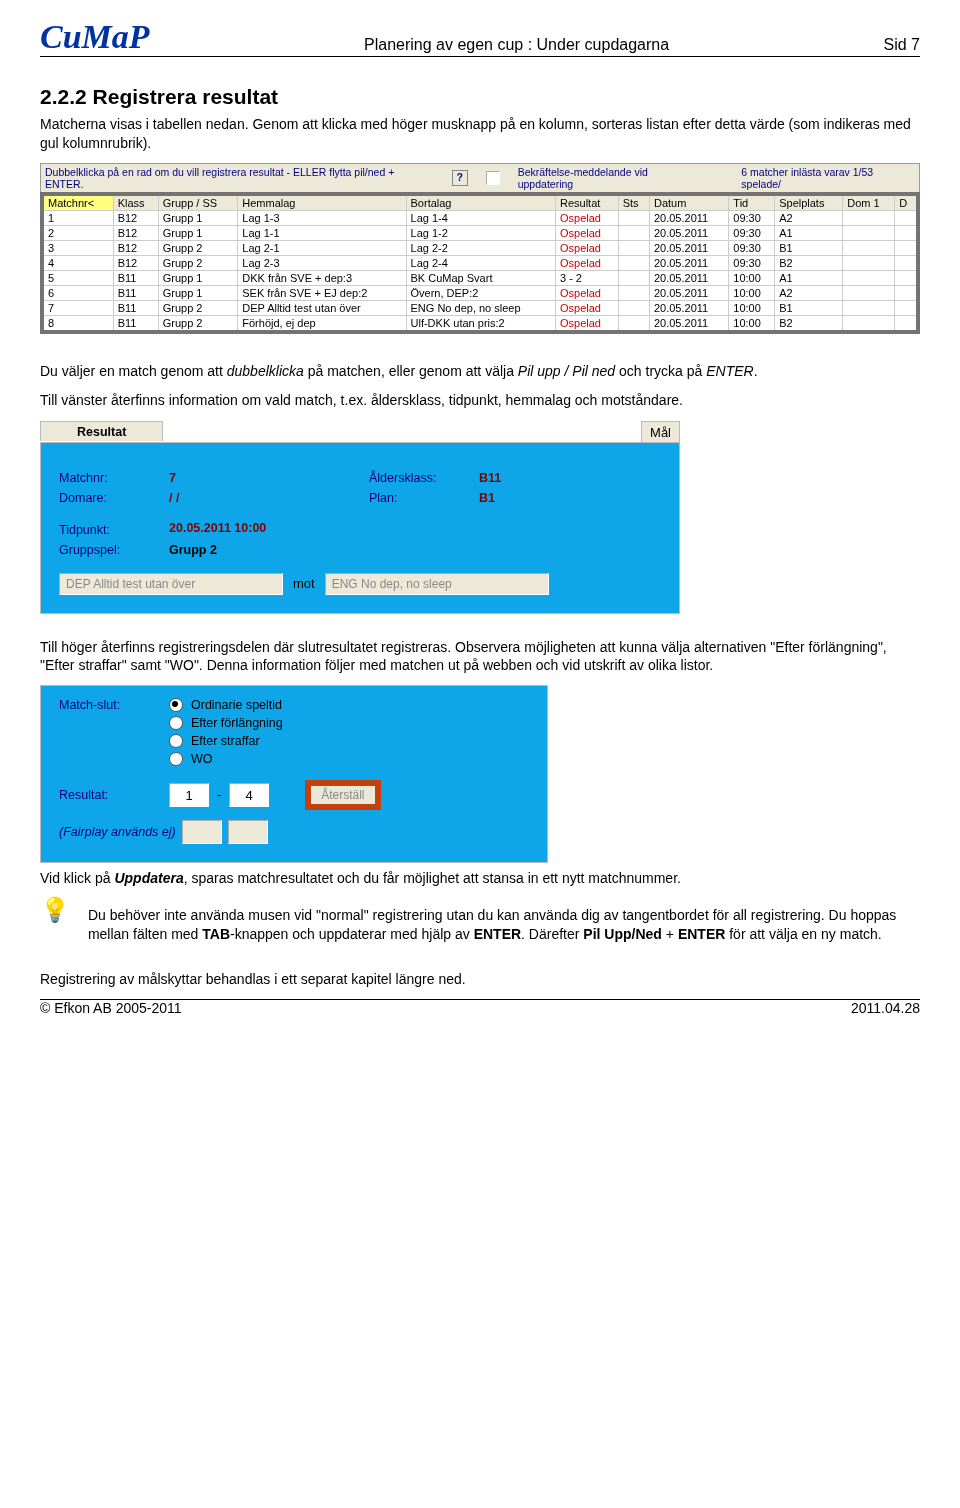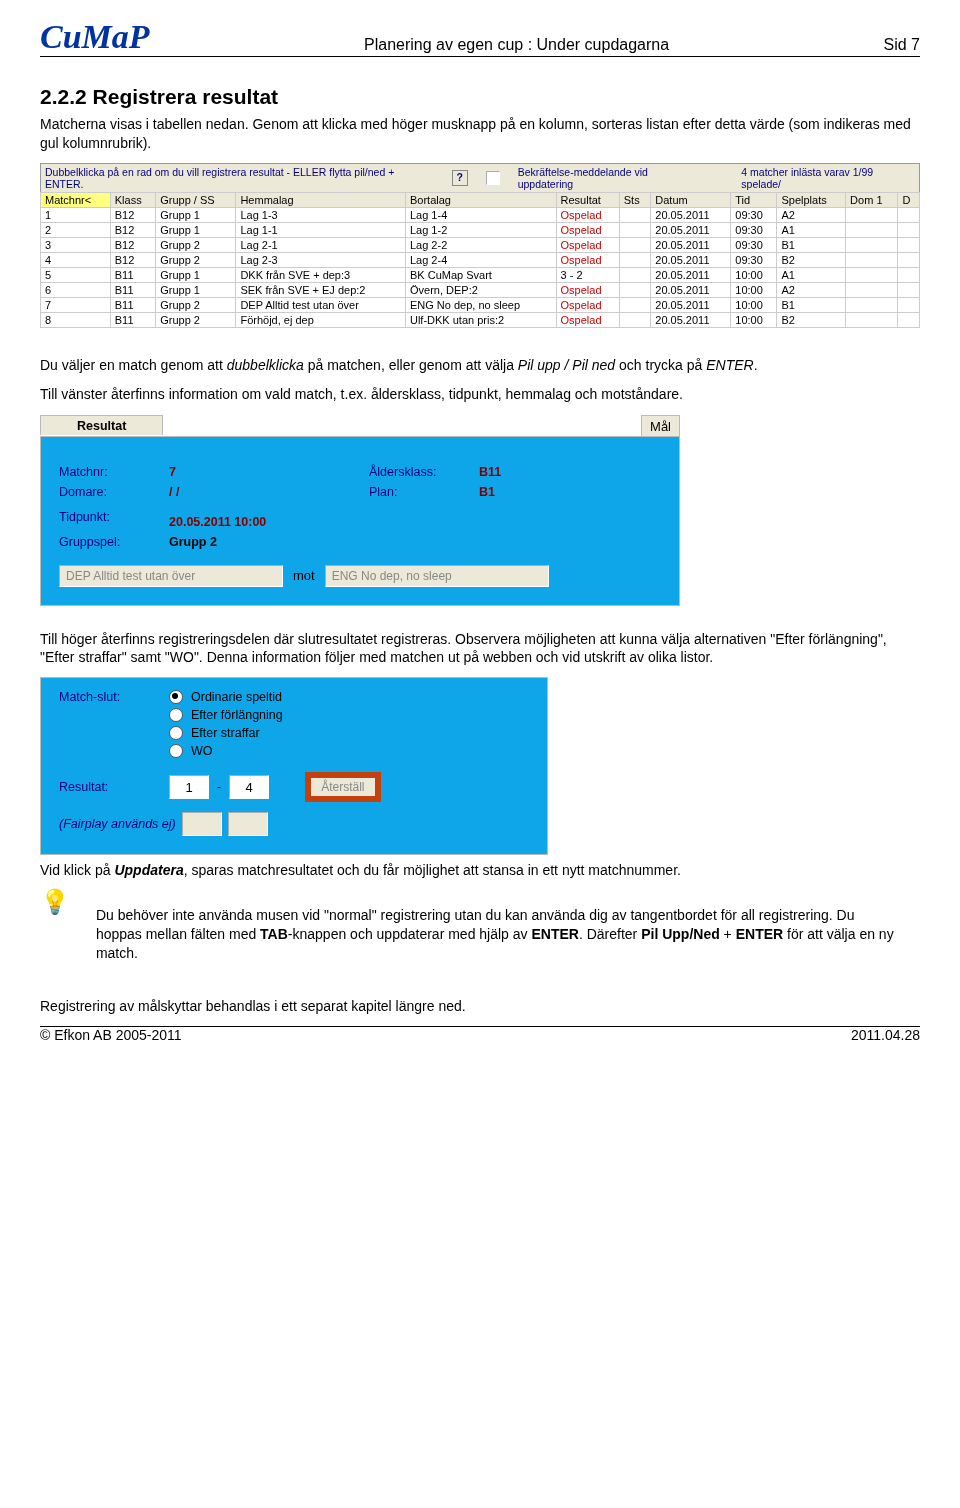--- a/index.html
+++ b/index.html
@@ -47,21 +47,21 @@
   .body-text {
     font-size: 14px;
     line-height: 1.35;
     margin: 4px 0 10px 0;
   }
   .body-text i { font-style: italic; }
   .body-text b { font-weight: bold; }
 
   
   .tbl {
-    border: 1px solid #737373;
+    border: 4px solid #737373;
     font-size: 11px;
     border-collapse: collapse;
     background: #fff;
     width: 100%;
   }
   .tbl th, .tbl td {
     border: 1px solid #ccc;
     padding: 1px 4px;
     text-align: left;
     white-space: nowrap;
@@ -218,21 +218,21 @@
 
   <div class="h3">2.2.2 Registrera resultat</div>
   <div class="body-text">Matcherna visas i tabellen nedan. Genom att klicka med höger musknapp på en kolumn, sorteras listan efter detta värde (som indikeras med gul kolumnrubrik).</div>
 
   <div class="hintline">
     <span>Dubbelklicka på en rad om du vill registrera resultat - ELLER flytta pil/ned + ENTER.</span>
     <span class="q">?</span>
     <span class="chk"></span>
     <span>Bekräftelse-meddelande vid uppdatering</span>
     <span class="spacer"></span>
-    <span>4 matcher inlästa varav 1/99 spelade/</span>
+    <span>6 matcher inlästa varav 1/53 spelade/</span>
   </div>
 
   <table class="tbl">
     <thead>
         <tr id="thead-row">
           <th class="sorted">Matchnr&lt;</th>
           <th>Klass</th>
           <th>Grupp / SS</th>
           <th>Hemmalag</th>
           <th>Bortalag</th>
@@ -374,21 +374,21 @@
         <span class="lbl">Matchnr:</span>
         <span class="val">7</span>
         <span class="lbl">Åldersklass:</span>
         <span class="val">B11</span>
 
         <span class="lbl">Domare:</span>
         <span class="val">/ /</span>
         <span class="lbl">Plan:</span>
         <span class="val">B1</span>
 
-        <span class="lbl" style="margin-top:5px">Tidpunkt:</span>
+        <span class="lbl" style="margin-top:12px">Tidpunkt:</span>
         <span class="val" style="margin-top:10px">20.05.2011 10:00</span>
         <span></span>
           <span></span>
 
         <span class="lbl">Gruppspel:</span>
         <span class="val dark">Grupp 2</span>
         <span></span>
           <span></span>
       </div>
       <div class="team-row">
@@ -437,21 +437,21 @@
       <input type="text" readonly="" style="">
     </div>
   </div>
 
   <div class="body-text" style="margin-top:6px">
     Vid klick på <b><i>Uppdatera</i></b>, sparas matchresultatet och du får möjlighet att stansa in ett nytt matchnummer.
   </div>
 
   <div class="tip-row">
     <span class="bulb">💡</span>
-    <div class="body-text" style="margin:16px">
+    <div class="body-text" style="margin:8px">
       Du behöver inte använda musen vid "normal" registrering utan du kan använda dig av tangentbordet för all registrering. Du hoppas mellan fälten med <b>TAB</b>-knappen och uppdaterar med hjälp av <b>ENTER</b>. Därefter <b>Pil Upp/Ned</b> + <b>ENTER</b> för att välja en ny match.
     </div>
   </div>
 
   <div class="body-text">Registrering av målskyttar behandlas i ett separat kapitel längre ned.</div>
 
   <div class="footer">
     <span>© Efkon AB 2005-2011</span>
     <span>2011.04.28</span>
   </div>

